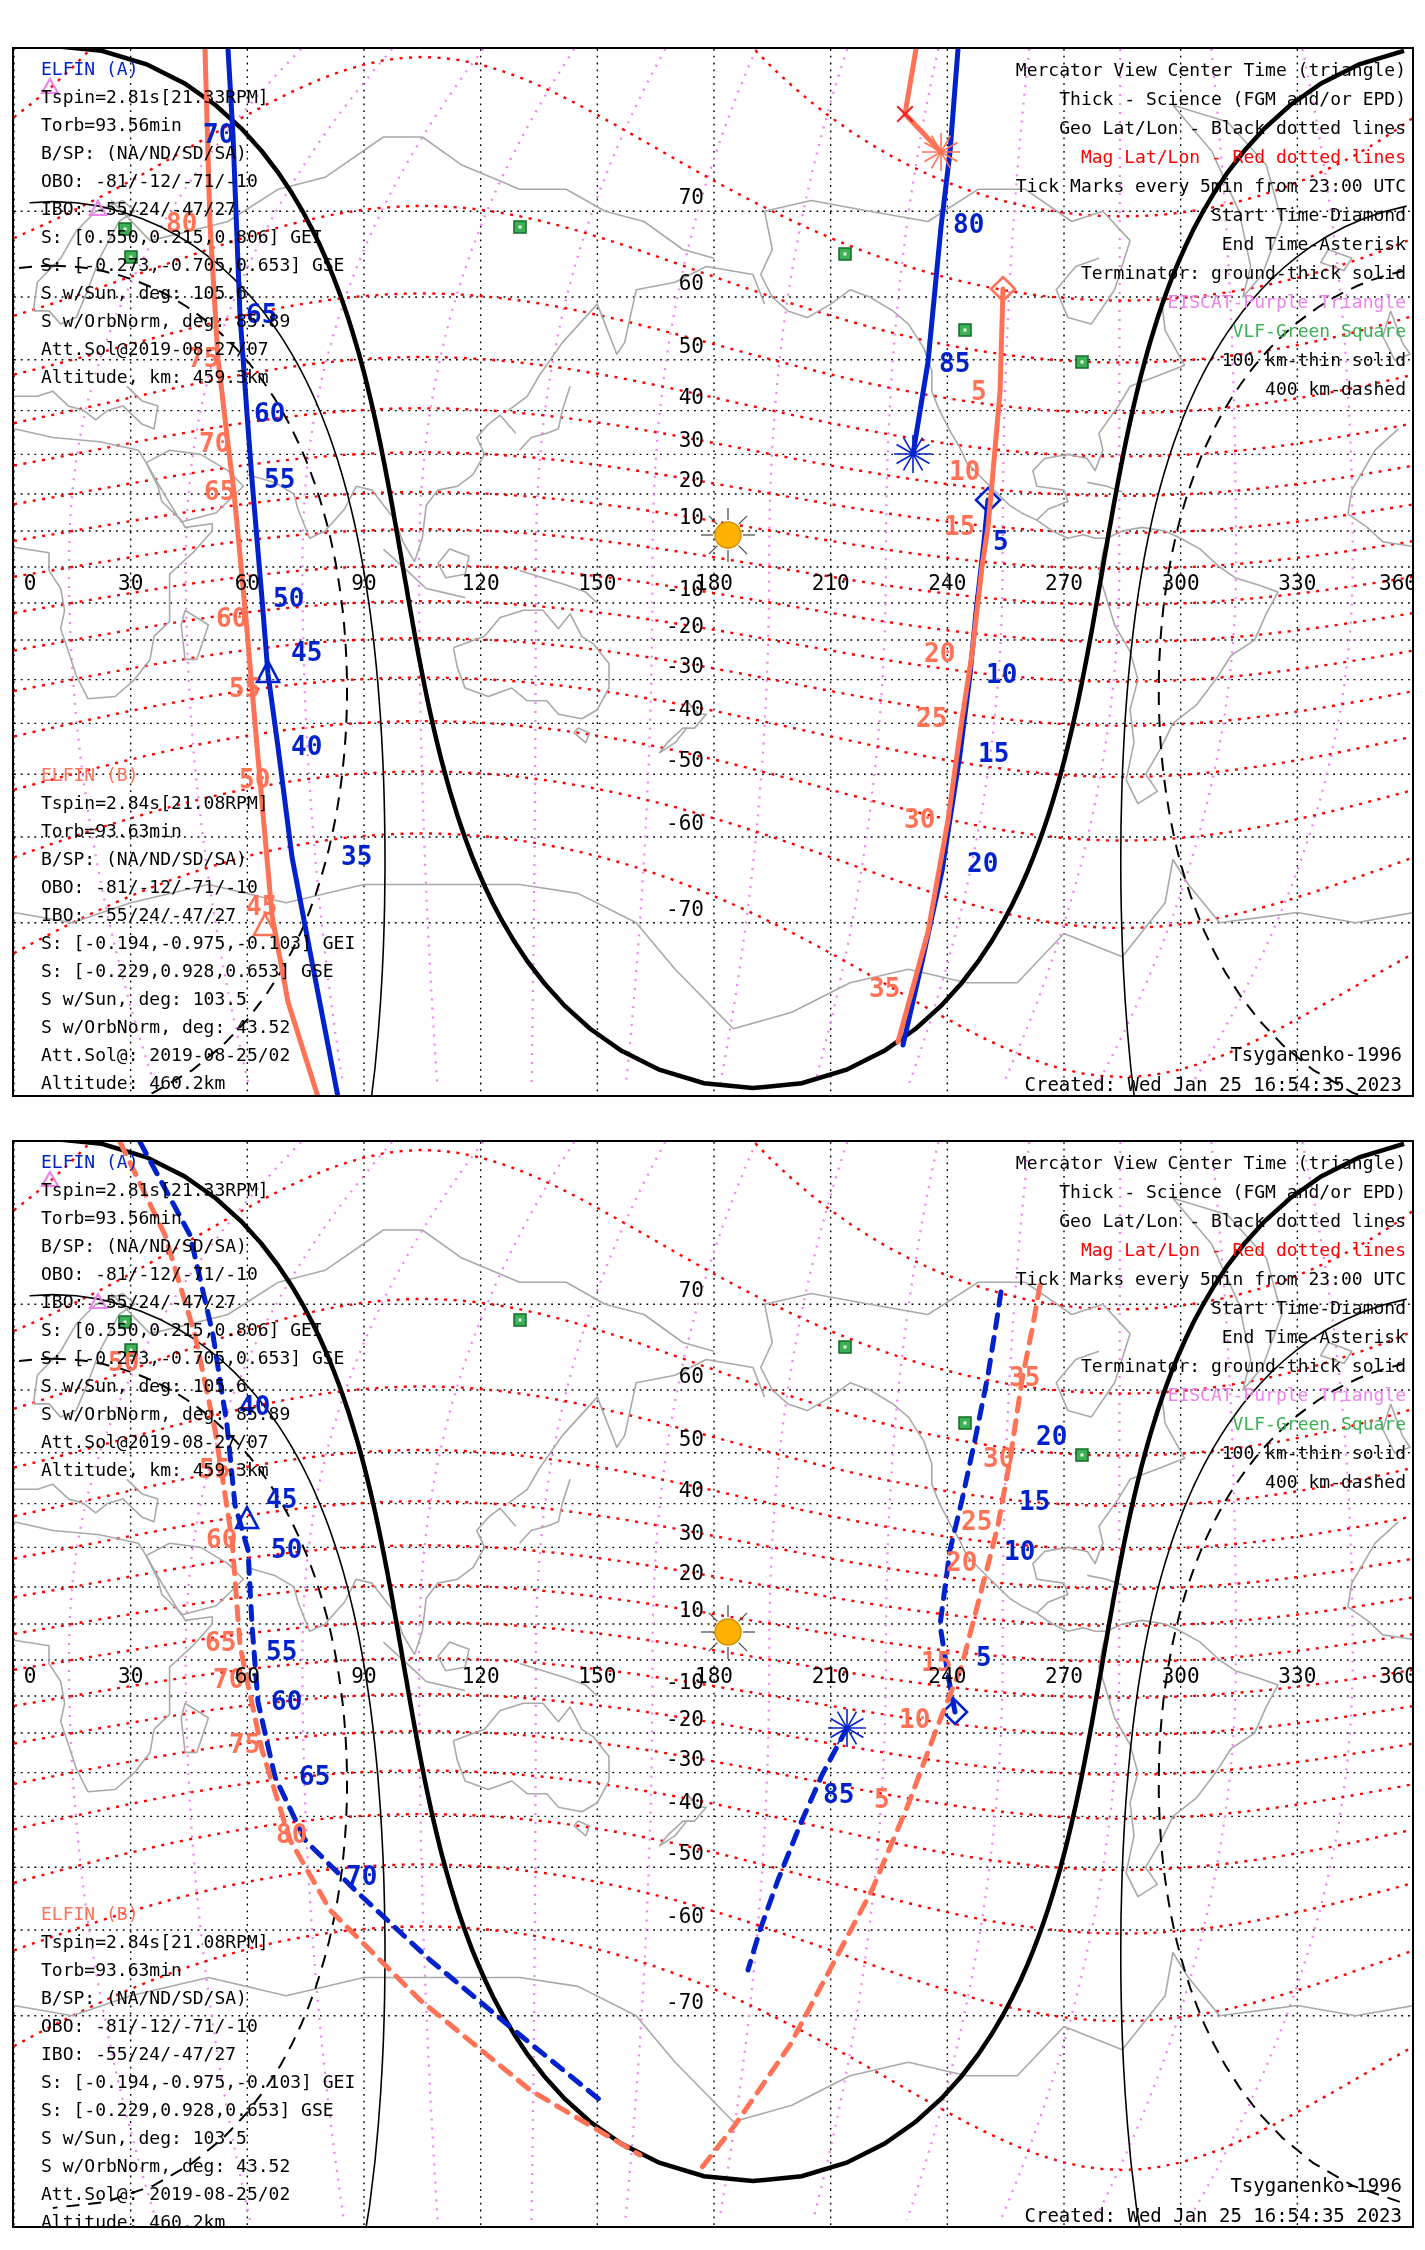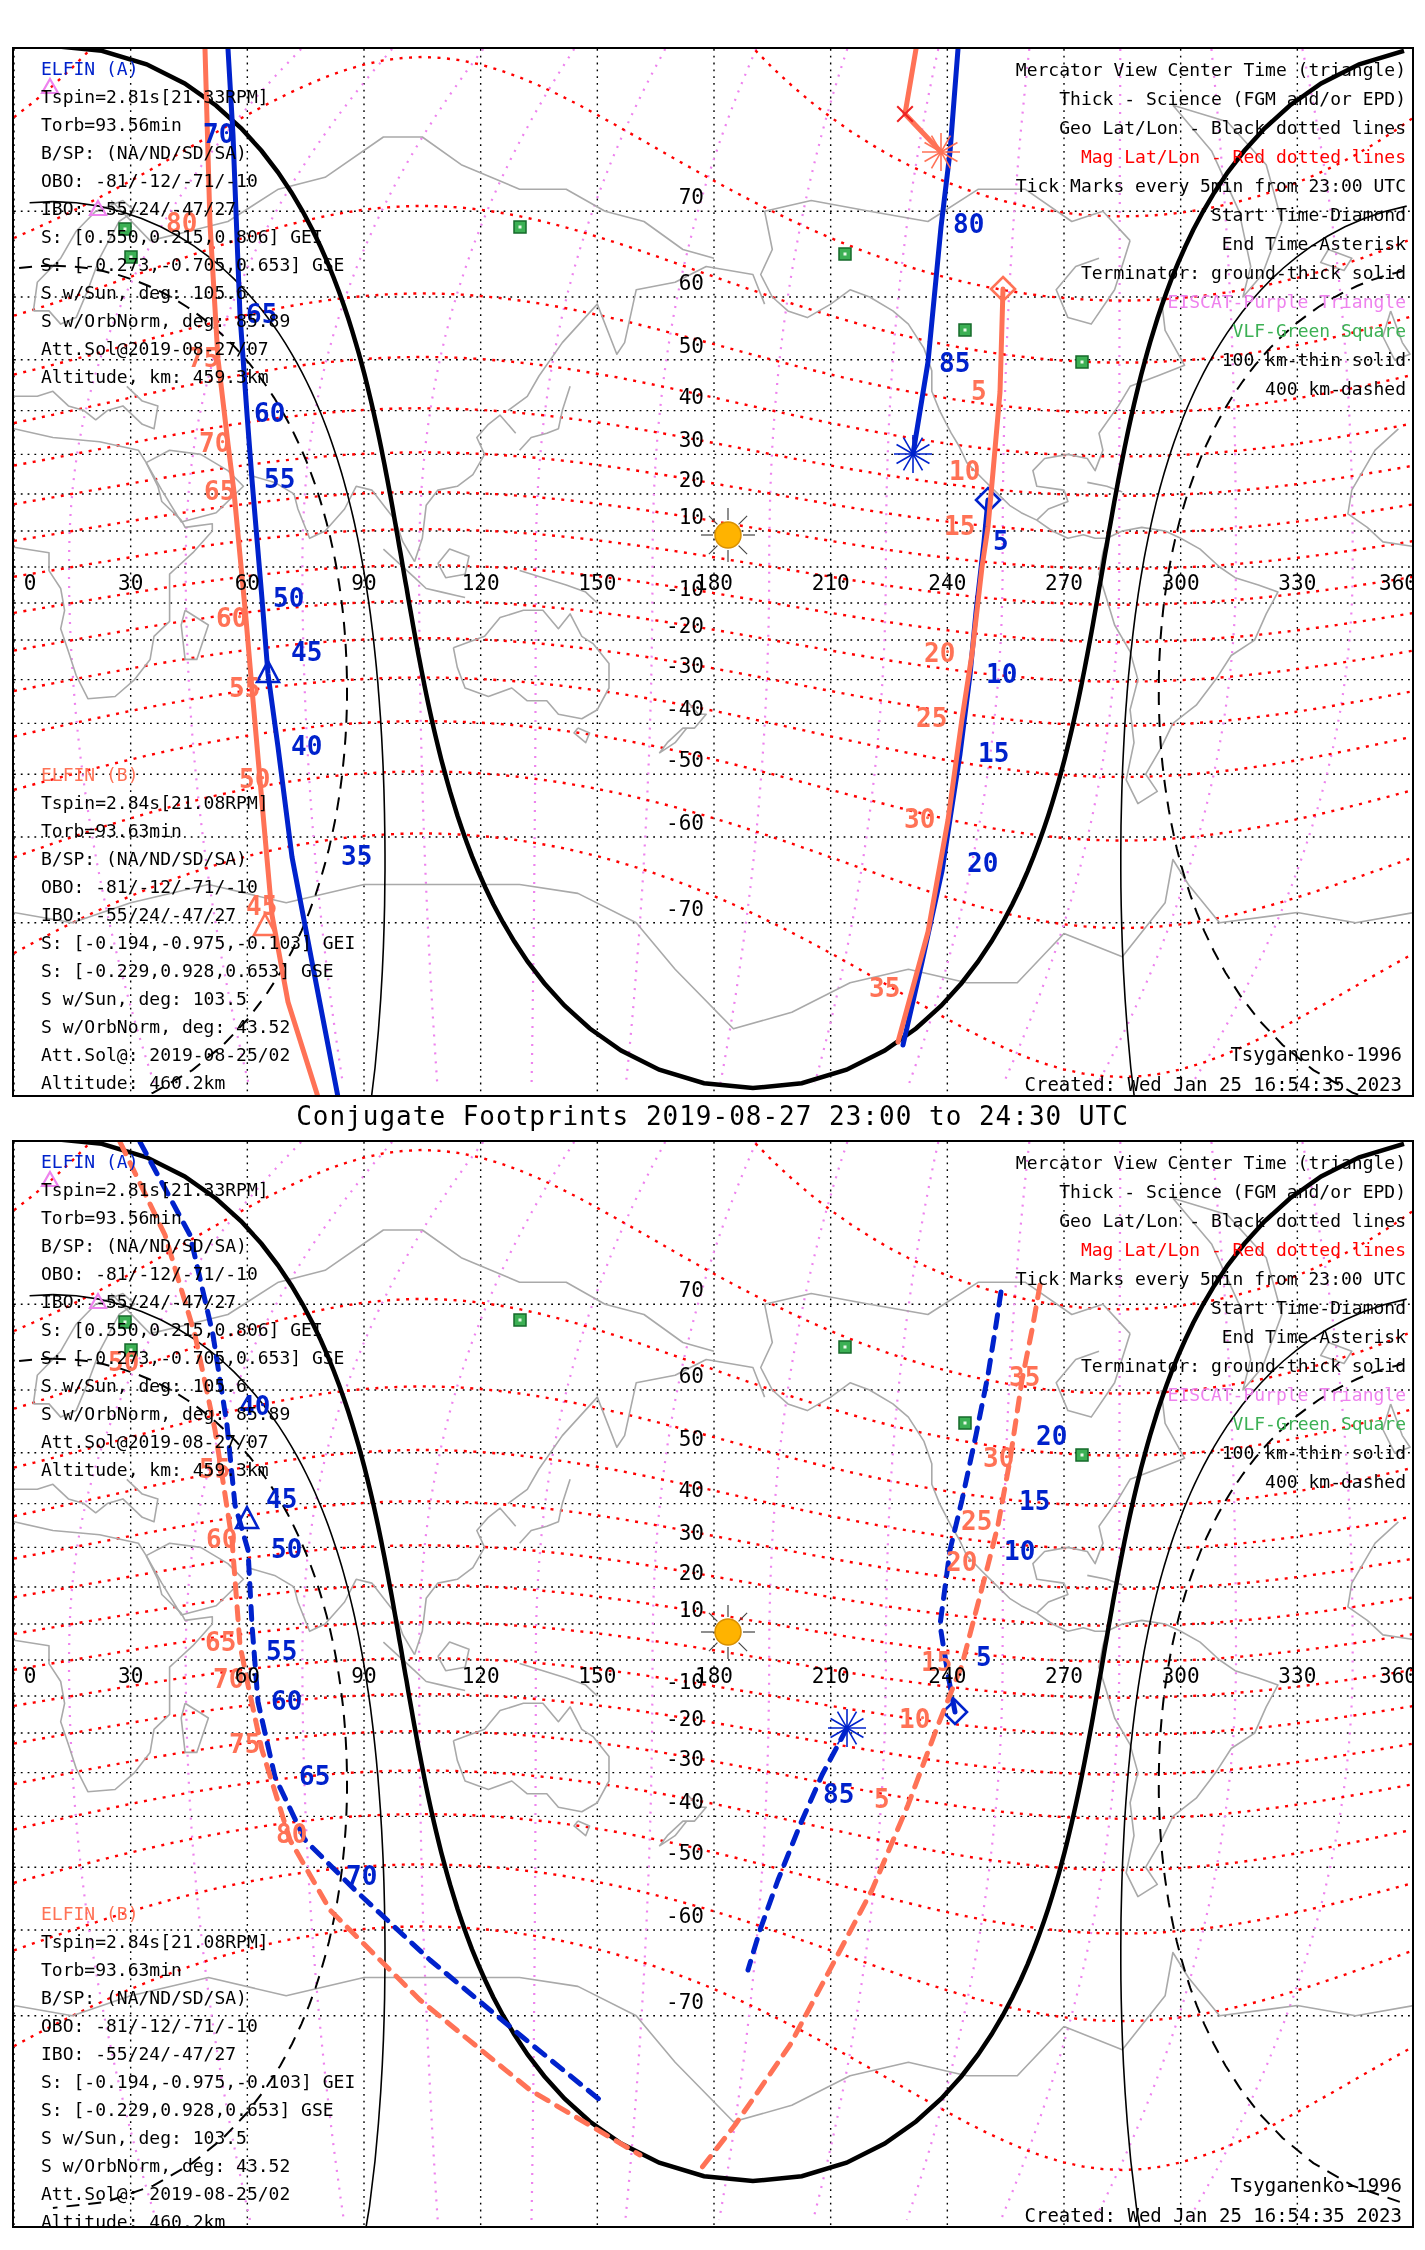--- a/index.html
+++ b/index.html
@@ -243,21 +243,20 @@
       <div class="ov axlat" style="left: 630px; top: 648.396px;">-40</div>
       <div class="ov axlat" style="left: 630px; top: 699.19px;">-50</div>
       <div class="ov axlat" style="left: 630px; top: 761.976px;">-60</div>
       <div class="ov axlat" style="left: 630px; top: 847.76px;">-70</div>
       <div class="ov info" style="left: 6px; top: 6px;"><div style="color: rgb(0, 34, 204);">ELFIN (A)</div><div>Tspin=2.81s[21.33RPM]</div><div>Torb=93.56min</div><div>B/SP: (NA/ND/SD/SA)</div><div>OBO: -81/-12/-71/-10</div><div>IBO: -55/24/-47/27</div><div>S: [0.550,0.215,0.806] GEI</div><div>S: [-0.273,-0.705,0.653] GSE</div><div>S w/Sun, deg: 105.6</div><div>S w/OrbNorm, deg: 85.89</div><div>Att.Sol@2019-08-27/07</div><div>Altitude, km: 459.3km</div></div>
       <div class="ov info" style="left: 6px; top: 712px;"><div style="color: rgb(255, 114, 86);">ELFIN (B)</div><div>Tspin=2.84s[21.08RPM]</div><div>Torb=93.63min</div><div>B/SP: (NA/ND/SD/SA)</div><div>OBO: -81/-12/-71/-10</div><div>IBO: -55/24/-47/27</div><div>S: [-0.194,-0.975,-0.103] GEI</div><div>S: [-0.229,0.928,0.653] GSE</div><div>S w/Sun, deg: 103.5</div><div>S w/OrbNorm, deg: 43.52</div><div>Att.Sol@: 2019-08-25/02</div><div>Altitude: 460.2km</div></div>
       <div class="ov legend"><div style="color: rgb(0, 0, 0);">Mercator View Center Time (triangle)</div><div style="color: rgb(0, 0, 0);">Thick - Science (FGM and/or EPD)</div><div style="color: rgb(0, 0, 0);">Geo Lat/Lon - Black dotted lines</div><div style="color: rgb(255, 0, 0);">Mag Lat/Lon - Red dotted lines</div><div style="color: rgb(0, 0, 0);">Tick Marks every 5min from 23:00 UTC</div><div style="color: rgb(0, 0, 0);">Start Time-Diamond</div><div style="color: rgb(0, 0, 0);">End Time-Asterisk</div><div style="color: rgb(0, 0, 0);">Terminator: ground-thick solid</div><div style="color: rgb(238, 130, 238);">EISCAT-Purple Triangle</div><div style="color: rgb(60, 176, 84);">VLF-Green Square</div><div style="color: rgb(0, 0, 0);">100 km-thin solid</div><div style="color: rgb(0, 0, 0);">400 km-dashed</div></div>
       <div class="ov credit" style="top: 994px;">Tsyganenko-1996</div>
       <div class="ov credit" style="top: 1024px;">Created: Wed Jan 25 16:54:35 2023</div>
     </div>
-    <div class="ptitle" style="top: 1101px;">Conjugate Footprints 2019-08-27 23:00 to 24:30 UTC</div>
     <div class="panel" style="top: 1140px; height: 1088px;">
       <svg width="1398" height="1084" viewBox="0 0 1398 1084">
         <line x1="0" y1="162.23989165287674" x2="1398" y2="162.23989165287674" stroke="#000" stroke-width="1.4" stroke-dasharray="1.8 5"></line>
         <line x1="0" y1="248.02363113041275" x2="1398" y2="248.02363113041275" stroke="#000" stroke-width="1.4" stroke-dasharray="1.8 5"></line>
         <line x1="0" y1="310.80994631998067" x2="1398" y2="310.80994631998067" stroke="#000" stroke-width="1.4" stroke-dasharray="1.8 5"></line>
         <line x1="0" y1="361.6035213263448" x2="1398" y2="361.6035213263448" stroke="#000" stroke-width="1.4" stroke-dasharray="1.8 5"></line>
         <line x1="0" y1="405.3922404115188" x2="1398" y2="405.3922404115188" stroke="#000" stroke-width="1.4" stroke-dasharray="1.8 5"></line>
         <line x1="0" y1="444.9424065314878" x2="1398" y2="444.9424065314878" stroke="#000" stroke-width="1.4" stroke-dasharray="1.8 5"></line>
         <line x1="0" y1="482.0377049213772" x2="1398" y2="482.0377049213772" stroke="#000" stroke-width="1.4" stroke-dasharray="1.8 5"></line>
         <line x1="0" y1="518" x2="1398" y2="518" stroke="#000" stroke-width="1.4" stroke-dasharray="1.8 5"></line>

